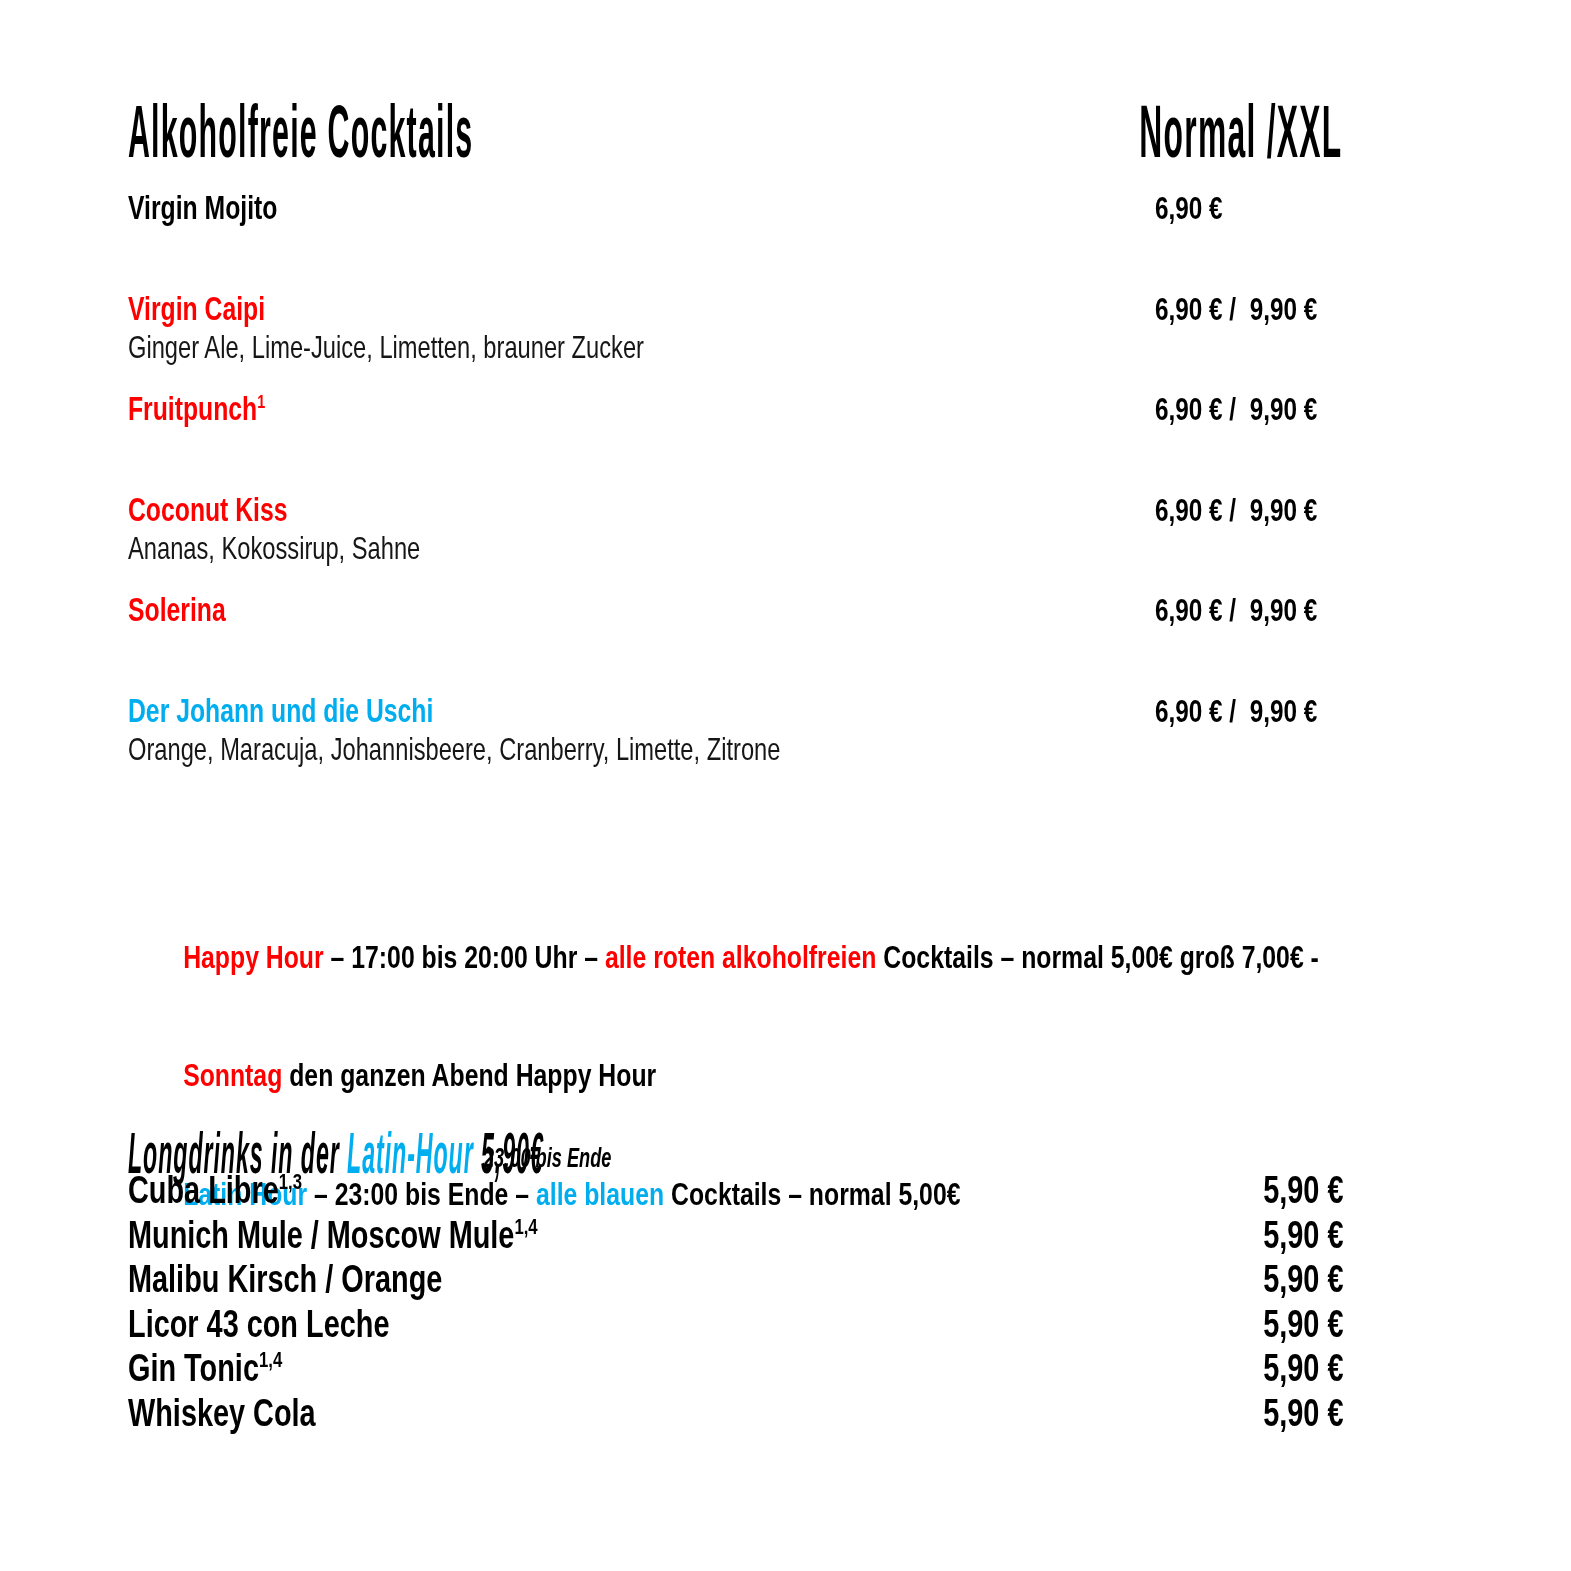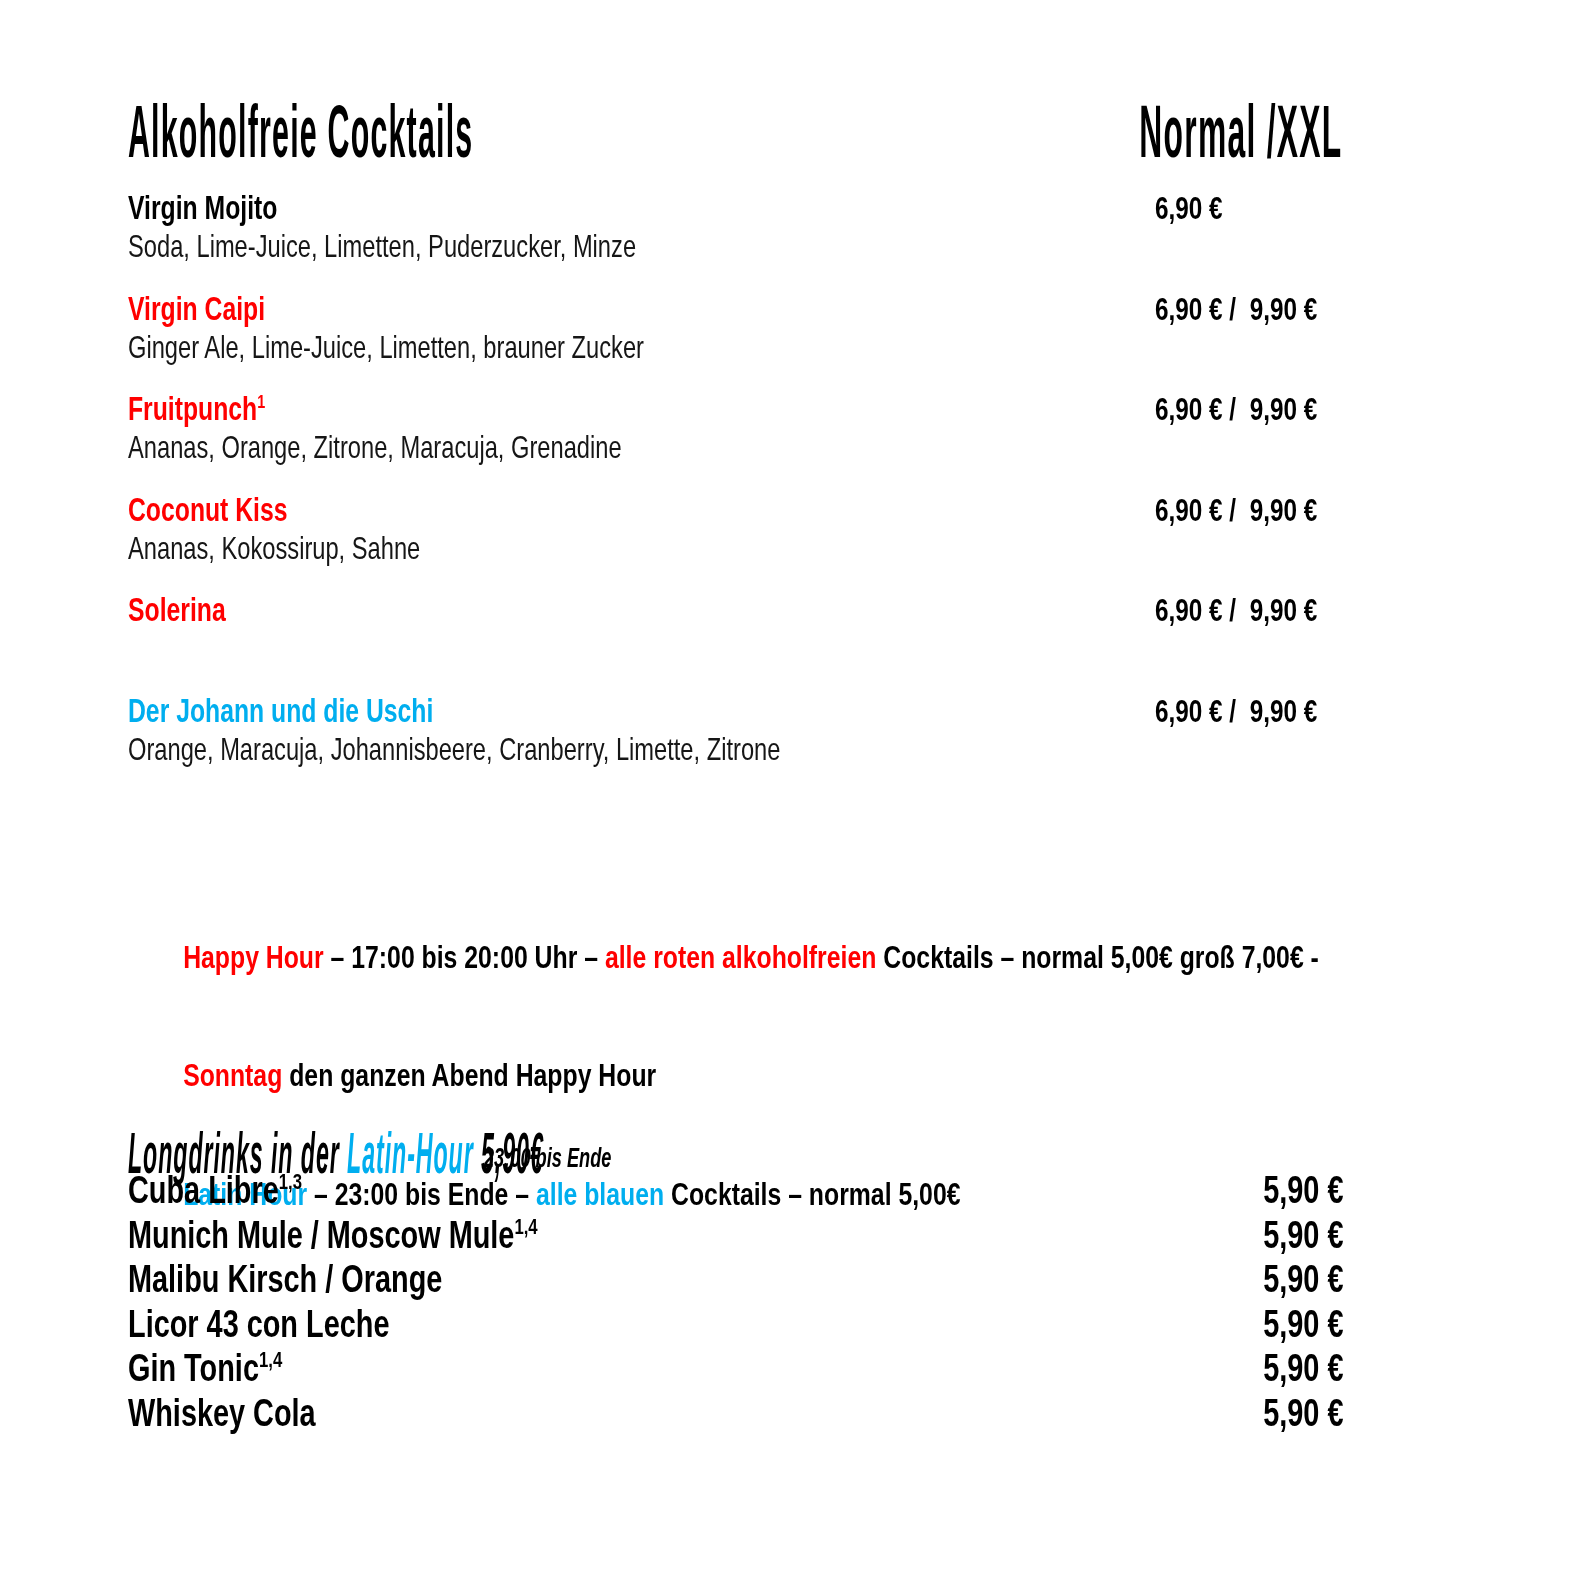--- a/index.html
+++ b/index.html
@@ -207,42 +207,36 @@
       <span class="price-col-header">Normal /XXL</span>
     </div>
 
     <div class="items">
 
       <div class="item">
         <div class="item-head">
           <span class="item-name black"><span>Virgin Mojito</span><sup></sup></span>
           <span class="item-price">6,90 €</span>
         </div>
-        <div class="item-desc">
-          <span class="item-desc-text">Soda, Lime-Juice, Limetten, Puderzucker, Minze</span>
-        </div>
       </div>
 
       <div class="item">
         <div class="item-head">
           <span class="item-name red"><span>Virgin Caipi</span><sup></sup></span>
           <span class="item-price">6,90 € /  9,90 €</span>
         </div>
         <div class="item-desc">
           <span class="item-desc-text">Ginger Ale, Lime-Juice, Limetten, brauner Zucker</span>
         </div>
       </div>
 
       <div class="item">
         <div class="item-head">
           <span class="item-name red"><span>Fruitpunch</span><sup>1</sup></span>
           <span class="item-price">6,90 € /  9,90 €</span>
-        </div>
-        <div class="item-desc">
-          <span class="item-desc-text">Ananas, Orange, Zitrone, Maracuja, Grenadine</span>
         </div>
       </div>
 
       <div class="item">
         <div class="item-head">
           <span class="item-name red"><span>Coconut Kiss</span><sup></sup></span>
           <span class="item-price">6,90 € /  9,90 €</span>
         </div>
         <div class="item-desc">
           <span class="item-desc-text">Ananas, Kokossirup, Sahne</span>

